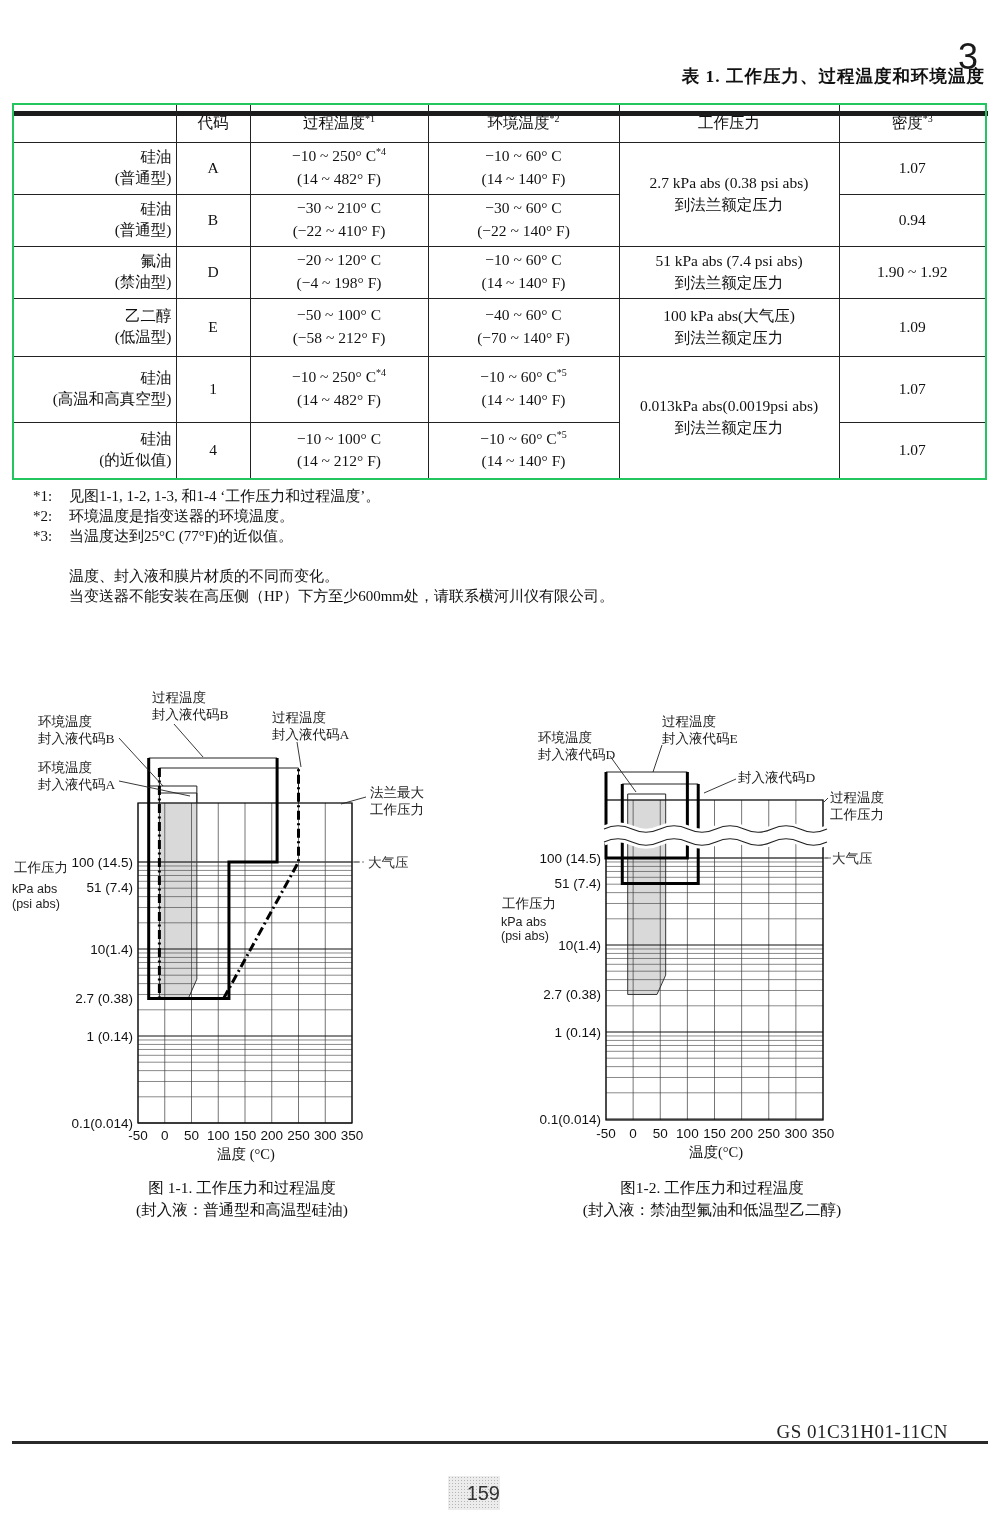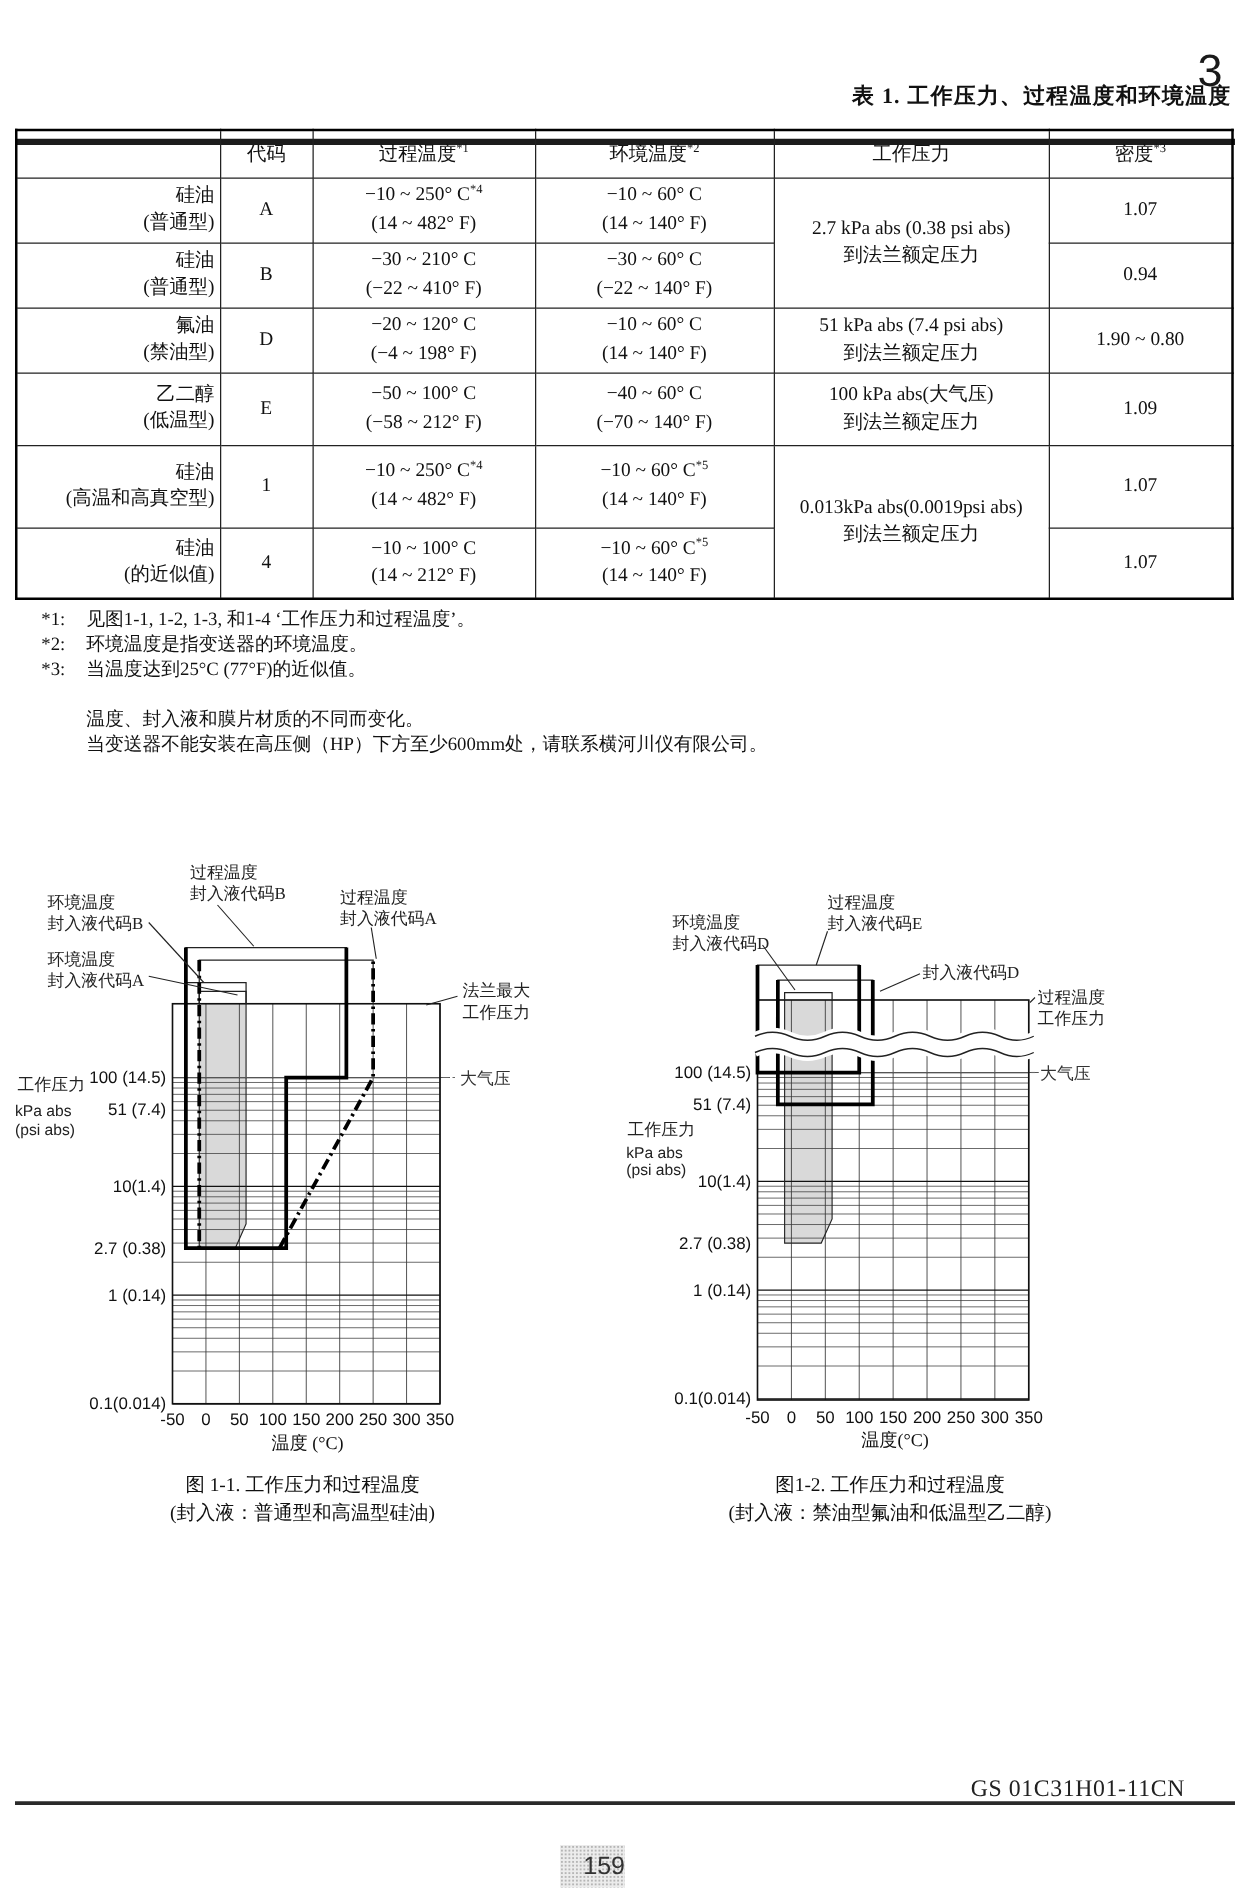--- a/index.html
+++ b/index.html
@@ -13,21 +13,21 @@
   .docnum{top:1421px;right:52px;font-family:Liberation Serif, serif;font-size:19px;color:#222;letter-spacing:.5px;}
   .pgnum-bottom{top:1476px;left:448px;width:52px;height:34px;line-height:34px;text-align:right;
       font-family:"Liberation Sans",sans-serif;font-size:20px;color:#333;
       background-color:#ececec;background-image:radial-gradient(#b5b5b5 0.8px, transparent 0.9px);background-size:3px 3px;}
   
   .tbl-title{top:64px;left:12px;width:973px;text-align:right;font-size:17.5px;font-weight:600;letter-spacing:1px;}
   
   table.spec{position:absolute;top:103px;left:12px;width:973px;border-collapse:collapse;table-layout:fixed;
       font-size:15.5px;}
   table.spec td,table.spec th{border:1px solid #222;padding:1px 4px;vertical-align:middle;font-weight:normal;}
-  table.spec{border:2px solid #000000;}
+  table.spec{border:2px solid #22c55e;}
   td.c-name{text-align:right;padding-left:8px;line-height:1.35;}
   td.c-code,td.c-temp,td.c-press,td.c-dens,th{text-align:center;}
   td.c-temp div,td.c-press div{line-height:1.45;}
   sup{font-size:10px;}
   
   .footnotes{top:486px;left:33px;width:940px;font-size:15px;line-height:20px;}
   .fn{display:flex;}
   .fn-m{width:36px;flex:0 0 36px;}
   .fn-b{flex:1;}
   .figure-svg{position:absolute;background:#fff;}
@@ -107,21 +107,21 @@
             <div>(−4 ~ 198° F)</div>
           </td>
       <td class="c-temp">
             <div><span>−10 ~ 60° C</span><sup></sup></div>
             <div>(14 ~ 140° F)</div>
           </td>
       <td class="c-press">
             <div>51 kPa abs (7.4 psi abs)</div>
             <div>到法兰额定压力</div>
           </td>
-      <td class="c-dens">1.90 ~ 0.80</td>
+      <td class="c-dens">1.90 ~ 1.92</td>
     </tr>
     <tr style="height:58px">
       <td class="c-name">
             <div>乙二醇</div>
             <div>(低温型)</div>
           </td>
       <td class="c-code">E</td>
       <td class="c-temp">
             <div><span>−50 ~ 100° C</span><sup></sup></div>
             <div>(−58 ~ 212° F)</div>

